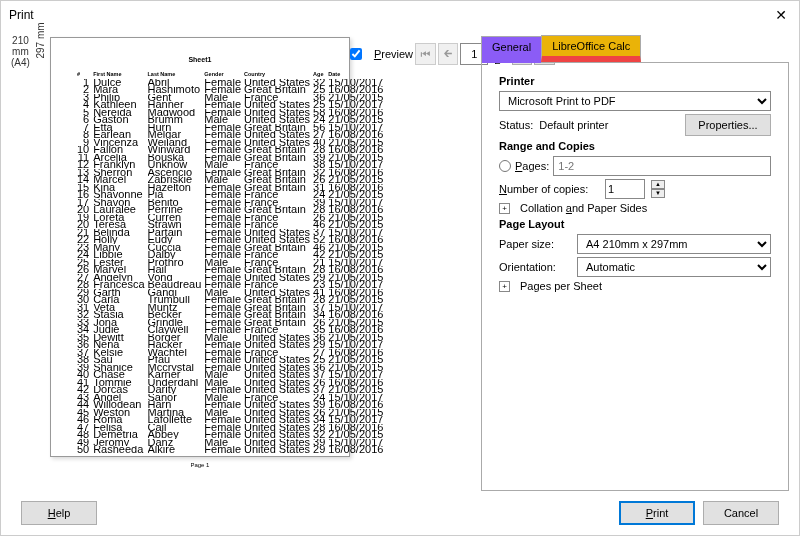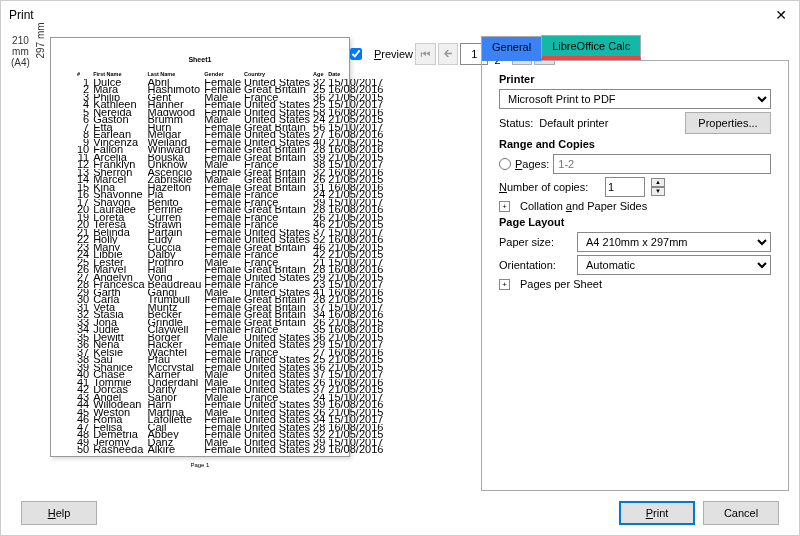--- a/index.html
+++ b/index.html
@@ -30,22 +30,22 @@
 .preview-chk { display: flex; align-items: center; gap: 12px; margin-right: auto; }
 .preview-chk input { width: 12px; height: 12px; }
 .nav-btn { width: 22px; height: 22px; border: 1px solid #adadad; background: #e1e1e1; display: inline-flex; align-items: center; justify-content: center; font-size: 11px; }
 .nav-btn.dis { color: #999; border-color: #ccc; background: #f0f0f0; }
 .page-input { width: 28px; height: 22px; border: 1px solid #888; text-align: center; }
 .page-total { margin: 0 4px; }
 
 
 .right { flex: 1; display: flex; flex-direction: column; }
 .tabs { display: flex; border-bottom: 1px solid #aaa; }
-.tab { padding: 4px 10px; border: 1px solid #aaa; border-bottom: none; background: #3b82f6; position: relative; top: 1px; margin-right: -1px; }
-.tab.inactive { background: #14b8a6; top: 0; border-bottom: 4px solid #ef4444; }
+.tab { padding: 4px 10px; border: 1px solid #aaa; border-bottom: none; background: #8b5cf6; position: relative; top: 1px; margin-right: -1px; }
+.tab.inactive { background: #eab308; top: 0; border-bottom: 6px solid #ef4444; }
 .panel-content { border: 1px solid #aaa; border-top: none; padding: 8px 17px; flex: 1; }
 .section-h { font-weight: bold; margin: 4px 0 4px 0; font-size: 11px; }
 .row { display: flex; align-items: center; gap: 6px; margin: 3px 0; }
 select, input[type=text].field { border: 1px solid #888; background: #fff; height: 20px; padding: 0 4px; font-size: 11px; }
 .wide { flex: 1; }
 .props-btn { width: 86px; height: 22px; border: 1px solid #adadad; background: #e1e1e1; }
 .radio-row { display: flex; align-items: center; gap: 4px; margin: 3px 0; }
 .radio-row input { width: 12px; height: 12px; }
 .copies { width: 40px; height: 20px; border: 1px solid #888; text-align: left; padding: 0 2px; }
 .spinner { display: flex; flex-direction: column; }

